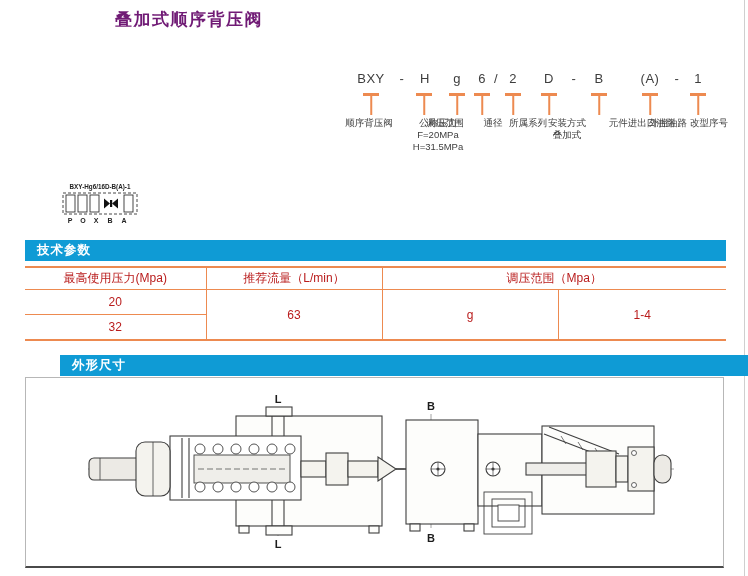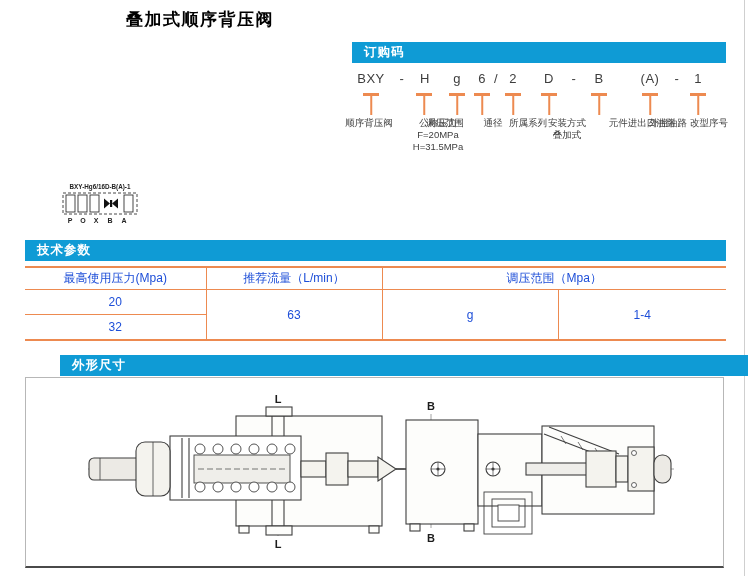--- a/index.html
+++ b/index.html
@@ -1,40 +1,40 @@
 <!DOCTYPE html>
 <html><head>
 <meta charset="utf-8">
 <style>
   html,body{margin:0;padding:0;background:#fff;}
   #page{position:relative;width:748px;height:576px;background:#ffffff;overflow:hidden;
         font-family:"Liberation Sans","DejaVu Sans",sans-serif;color:#222;}
   .right-edge{position:absolute;right:3px;top:0;width:1px;height:576px;background:#cfcfcf;}
 
-  #page-title{position:absolute;left:126px;top:8px;font-size:17px;font-weight:bold;
-              color:#000000;letter-spacing:1.5px;white-space:nowrap;}
+  #page-title{position:absolute;left:115px;top:8px;font-size:17px;font-weight:bold;
+              color:#701a75;letter-spacing:1.5px;white-space:nowrap;}
 
   .blue-bar{position:absolute;height:21px;background:#0f9bd5;color:#ffffff;
             font-size:12.5px;font-weight:bold;line-height:21px;padding-left:12px;
             box-sizing:border-box;letter-spacing:1px;}
   #order-bar{left:352px;top:42px;width:374px;}
   #tech-bar{left:25px;top:240px;width:701px;}
   #dims-bar{left:25px;top:355px;width:701px;margin-left:35px;}
 
   .code-seg{position:absolute;top:71px;transform:translateX(-50%);font-size:13px;
             color:#3d3d3d;letter-spacing:.5px;white-space:nowrap;}
   .field-tick{position:absolute;top:93px;width:16px;height:2.5px;background:#ed8a50;
               transform:translateX(-50%);}
   .field-vline{position:absolute;top:95px;width:1.5px;height:20px;background:#ed8a50;
                transform:translateX(-50%);}
   .field-label{position:absolute;top:117px;transform:translateX(-50%);font-size:9.5px;
                color:#3d3d3d;white-space:nowrap;text-align:center;line-height:12px;}
 
   #tech-table{position:absolute;left:25px;top:266px;width:701px;border-collapse:collapse;
-              font-size:12px;color:#1d4ed8;table-layout:fixed;
+              font-size:12px;color:#b91c1c;table-layout:fixed;
               border-top:2px solid #ed8a50;border-bottom:2px solid #ed8a50;}
   #tech-table td{text-align:center;vertical-align:middle;padding:0;}
   #tech-table tr.thead td{height:21px;border-bottom:1px solid #ed8a50;}
   #tech-table tr.trow td{height:24px;}
   #tech-table td.bdr-r{border-right:1px solid #ed8a50;}
   #tech-table td.bdr-b{border-bottom:1px solid #ed8a50;}
 
   #dims-box{position:absolute;left:25px;top:377px;width:699px;height:191px;
             border:1px solid #b7b7b7;border-bottom:2px solid #4a4a4a;box-sizing:border-box;}
   #dims-svg{position:absolute;left:60px;top:14px;}
@@ -42,21 +42,20 @@
   #symbol-svg{position:absolute;left:58px;top:182px;}
 </style>
 </head>
 <body>
 
 <div id="page">
   <div class="right-edge"></div>
 
   <div id="page-title">叠加式顺序背压阀</div>
 
-  <div id="order-bar" class="blue-bar">订购码</div>
 
   <div>
     <span class="code-seg" style="left:371px">BXY</span>
     <span class="code-seg" style="left:402px">-</span>
     <span class="code-seg" style="left:425px">H</span>
     <span class="code-seg" style="left:457px">g</span>
     <span class="code-seg" style="left:482px">6</span>
     <span class="code-seg" style="left:496px">/</span>
     <span class="code-seg" style="left:513px">2</span>
     <span class="code-seg" style="left:549px">D</span>

